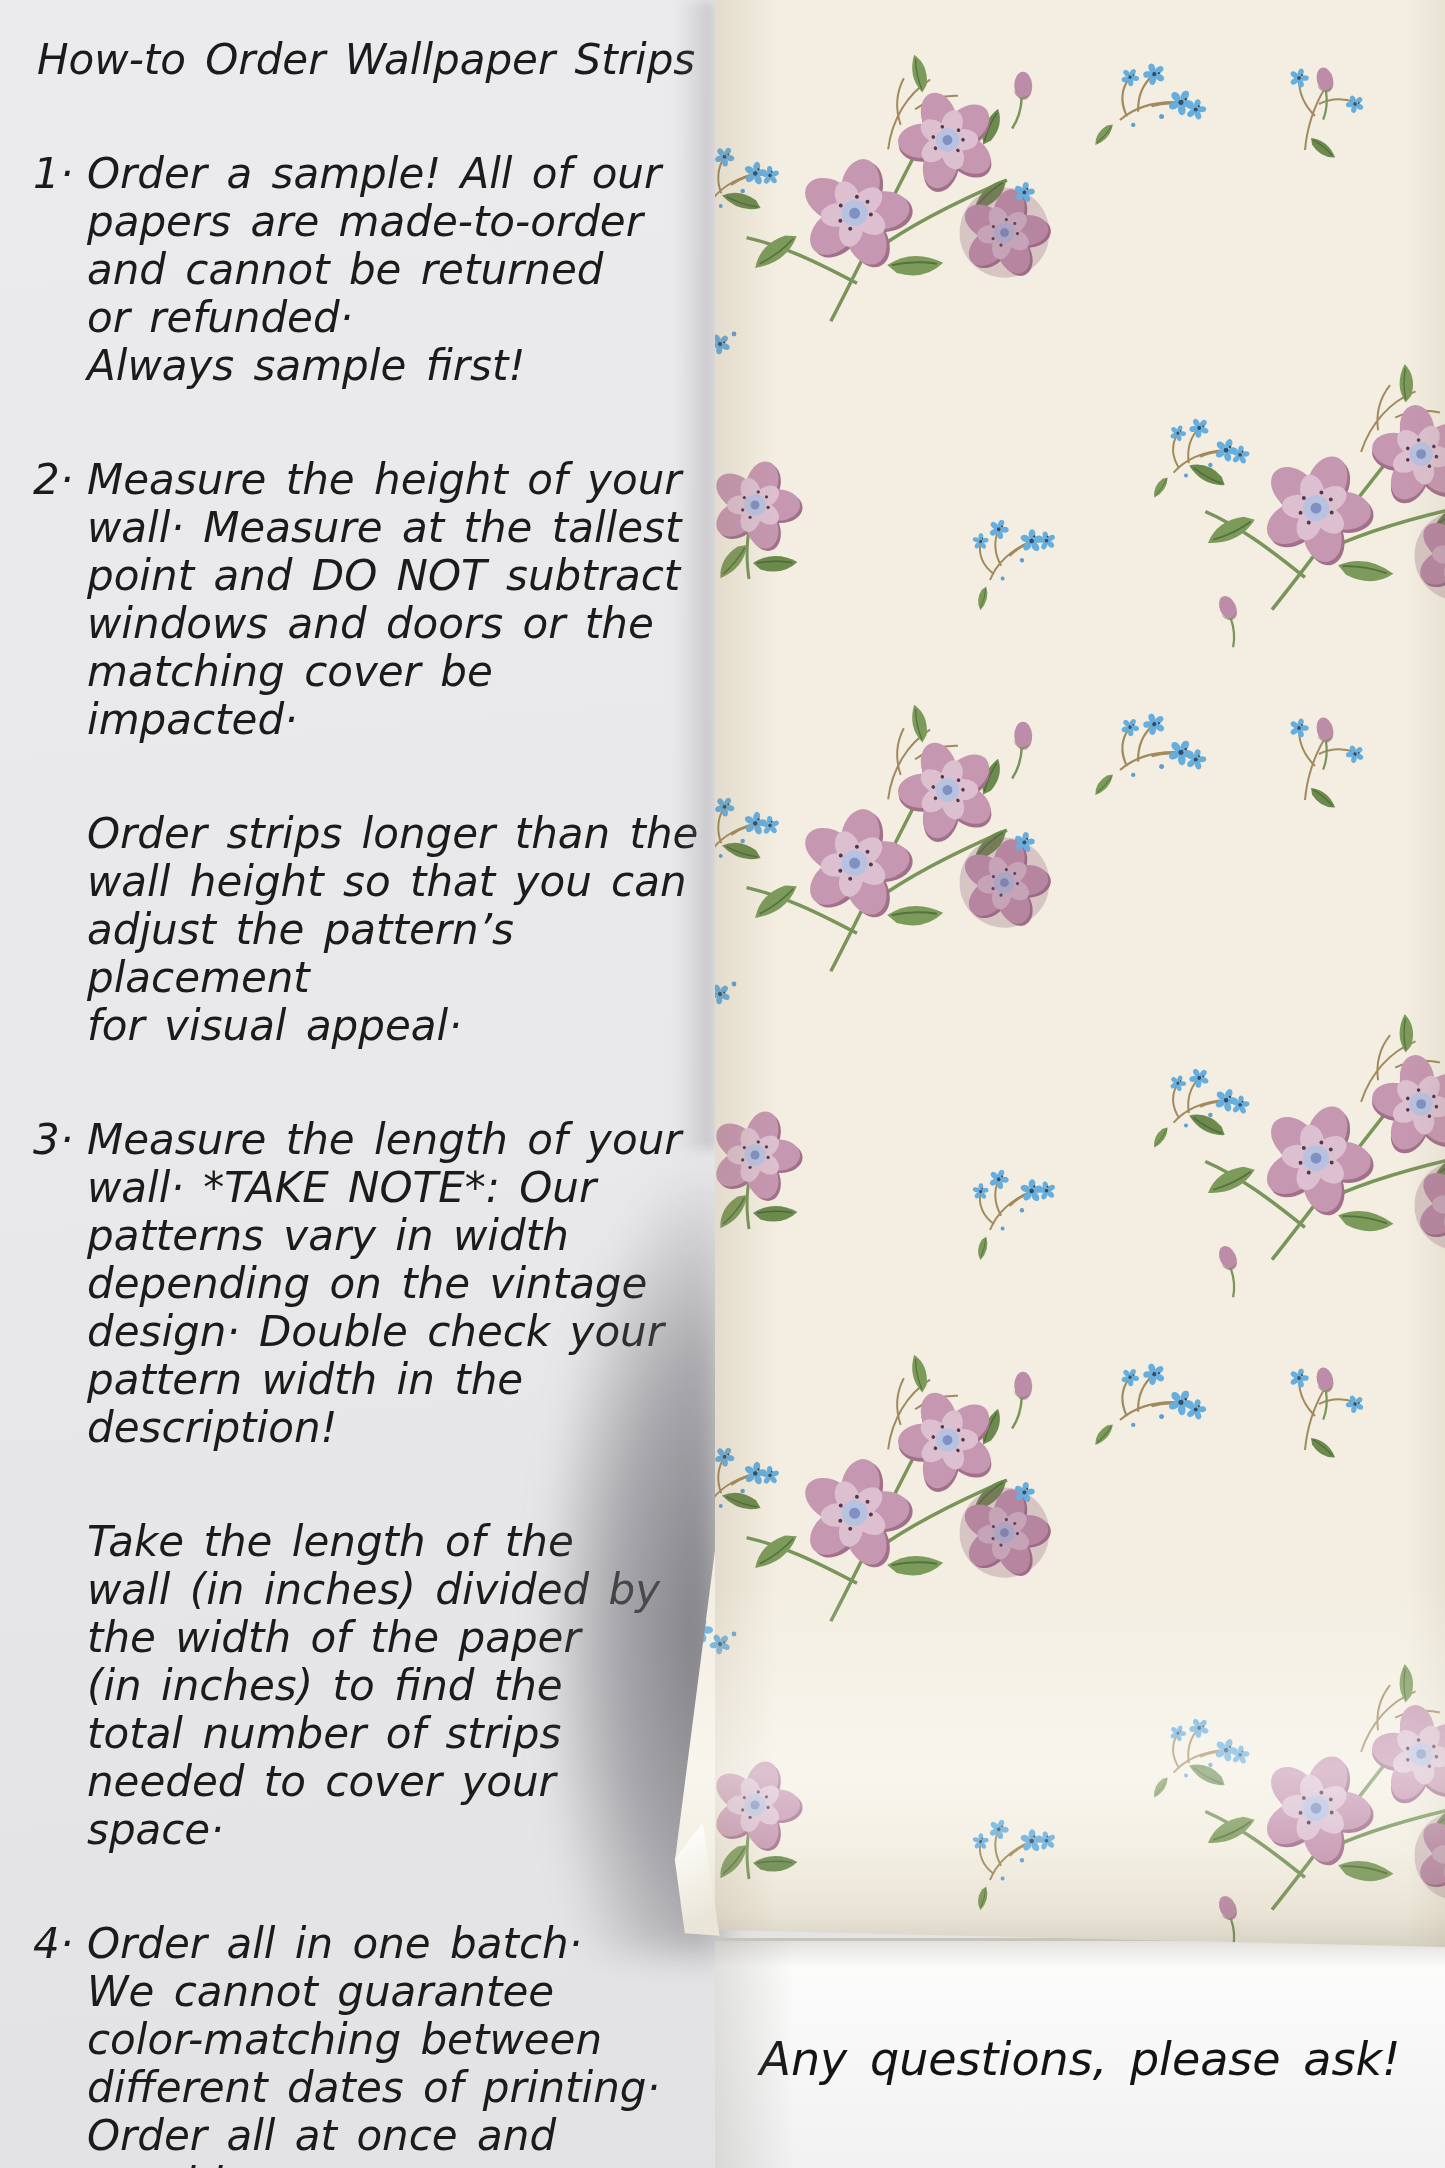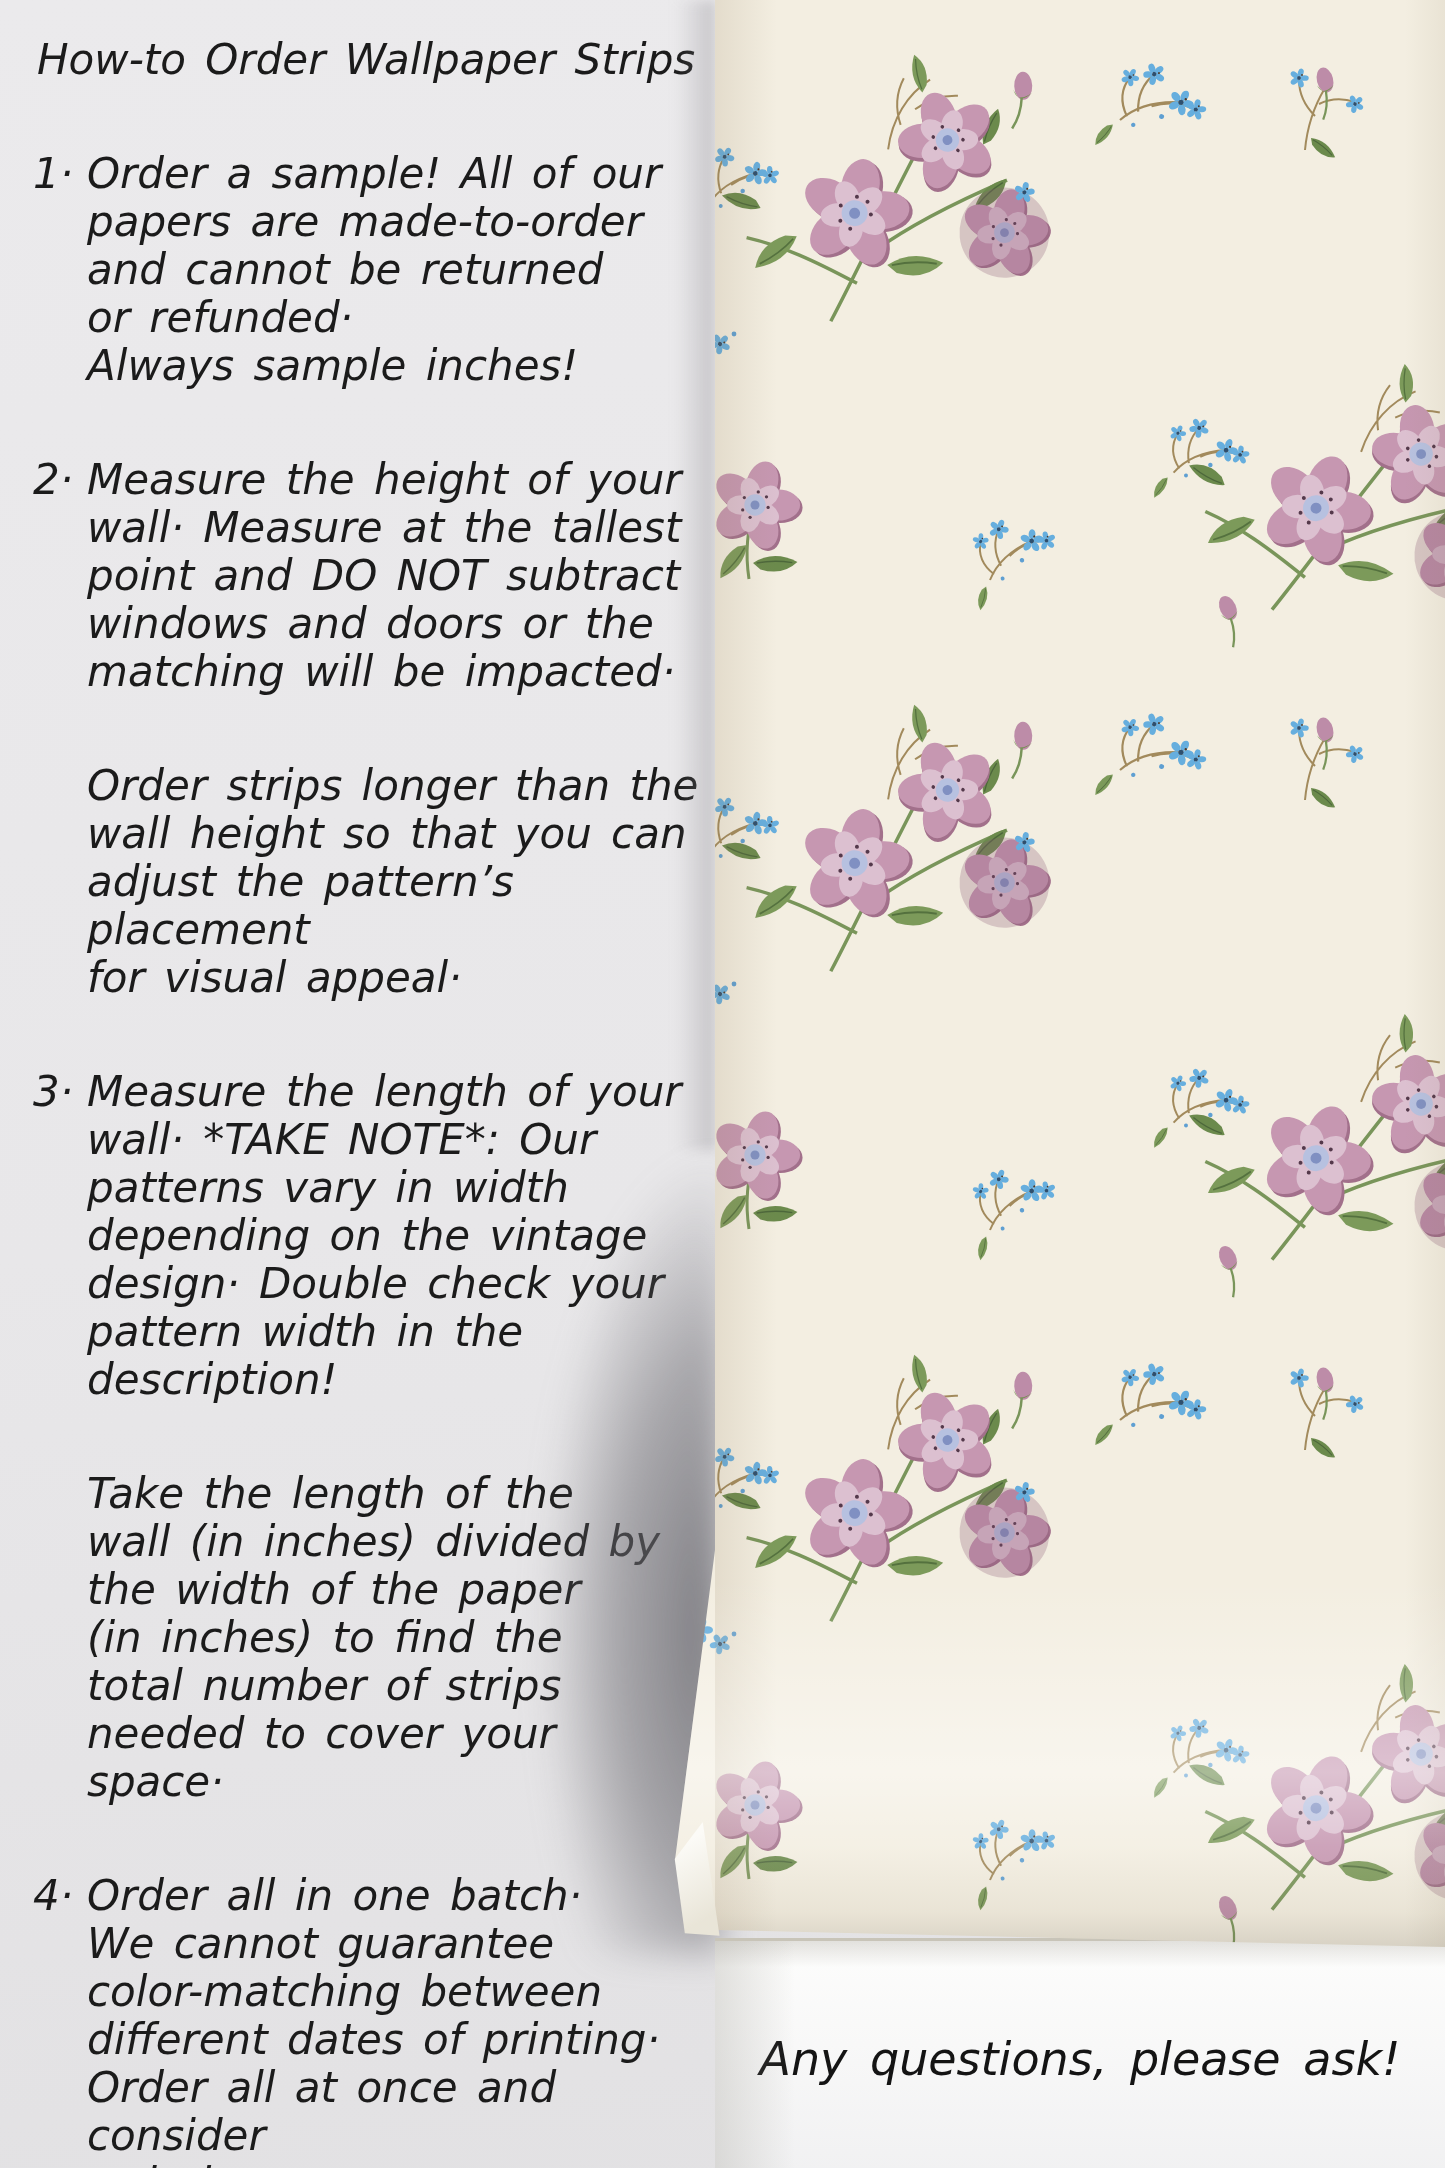--- a/index.html
+++ b/index.html
@@ -87,30 +87,30 @@
 
   <section class="instructions">
     <h1 class="title">How-to Order Wallpaper Strips</h1>
 
     <div class="item">
       <span class="num">1·</span>
       <span class="body">Order a sample! All of our
 papers are made-to-order
 and cannot be returned
 or refunded·
-Always sample inches!</span>
+Always sample first!</span>
     </div>
 
     <div class="item">
       <span class="num">2·</span>
       <span class="body">Measure the height of your
 wall· Measure at the tallest
 point and DO NOT subtract
 windows and doors or the
-matching will be impacted·</span>
+matching cover be impacted·</span>
     </div>
 
     <div class="cont">Order strips longer than the
 wall height so that you can
 adjust the pattern’s placement
 for visual appeal·</div>
 
     <div class="item">
       <span class="num">3·</span>
       <span class="body">Measure the length of your

